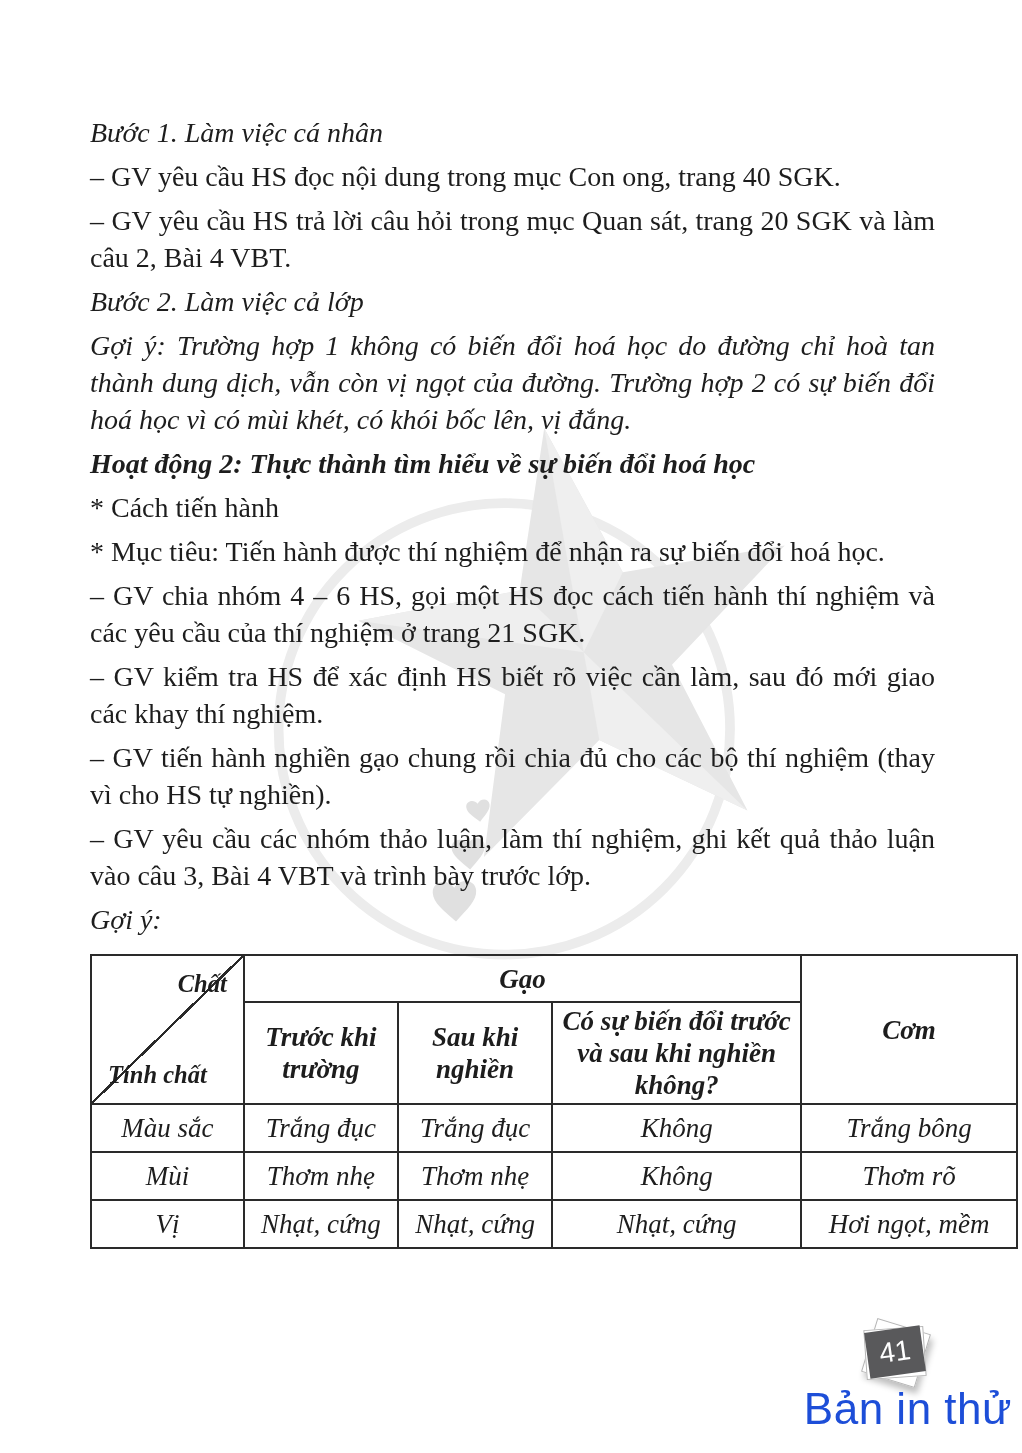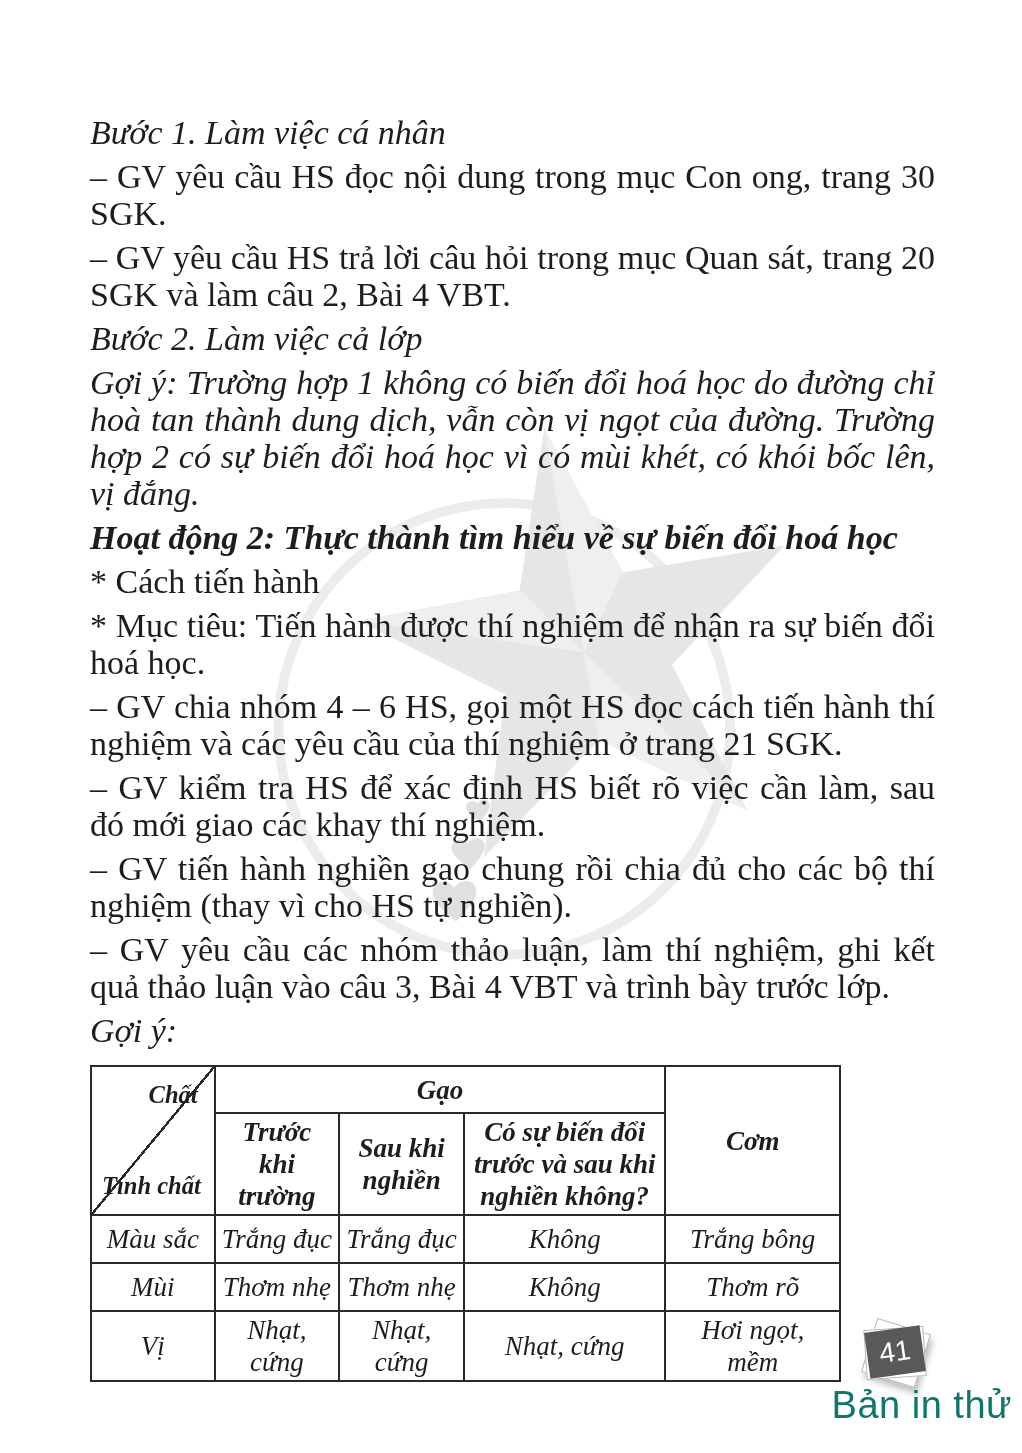--- a/index.html
+++ b/index.html
@@ -15,28 +15,28 @@
   .watermark{
     position:absolute;left:235px;top:415px;width:620px;height:620px;
     z-index:0;pointer-events:none;
   }
   
   .content{
     position:absolute;left:90px;top:114px;width:845px;z-index:1;
   }
   .content p{
     margin:0 0 7px 0;
-    font-size:34px;line-height:37px;
+    font-size:28px;line-height:37px;
     text-align:justify;
   }
   .it{font-style:italic;}
   .bold-it{font-style:italic;font-weight:bold;}
   
   table.result{
-    width:751px;border-collapse:collapse;margin-top:16px;
+    width:928px;border-collapse:collapse;margin-top:16px;
     table-layout:fixed;
     font-family:Liberation Serif, serif;
   }
   table.result td{
     border:2px solid #2a2a2a;
     text-align:center;vertical-align:middle;
     padding:2px 6px;
     font-style:italic;font-size:27px;line-height:32px;
   }
   td.hdr{font-weight:bold;font-size:24.5px;line-height:29px;}
@@ -45,37 +45,37 @@
   tr.data td{height:42px;}
   td.corner{
     position:relative;padding:0;
     background-image:linear-gradient(to bottom right,
       transparent calc(50% - 1.2px),
       #2a2a2a calc(50% - 1.2px),
       #2a2a2a calc(50% + 1.2px),
       transparent calc(50% + 1.2px));
   }
   td.corner .c-top{position:absolute;top:12px;right:16px;font-weight:bold;font-style:italic;font-size:24.5px;}
-  td.corner .c-bottom{position:absolute;bottom:12px;left:10px;font-weight:bold;font-style:italic;font-size:24.5px;}
+  td.corner .c-bottom{position:absolute;bottom:12px;left:16px;font-weight:bold;font-style:italic;font-size:24.5px;}
   
   .badge-stack{position:absolute;top:1322px;right:88px;width:76px;height:66px;z-index:2;}
   .paper{position:absolute;background:#ffffff;border:1.5px solid #b5b5b5;box-sizing:border-box;}
   .paper-a{width:56px;height:56px;left:10px;top:3px;transform:rotate(17deg);box-shadow:4px 5px 6px rgba(0,0,0,.25);}
   .paper-b{width:60px;height:50px;left:7px;top:6px;transform:rotate(-4deg);}
   .badge-core{
     position:absolute;left:9px;top:7px;width:56px;height:46px;
     background:#59595b;transform:rotate(-8deg);
     display:flex;align-items:center;justify-content:center;
     color:#ffffff;font-family:"Liberation Sans","DejaVu Sans",sans-serif;
     font-size:28px;
   }
   .draft-label{
     position:absolute;top:1384px;right:10px;z-index:2;
     font-family:"Liberation Sans","DejaVu Sans",sans-serif;
-    font-size:38px;color:#0f766e;letter-spacing:.5px;
+    font-size:44px;color:#1d4ed8;letter-spacing:.5px;
   }
 </style>
 </head>
 <body>
 
 <div class="page">
 
   <div class="watermark">
     <svg width="620" height="620" viewBox="0 0 640 640">
       <circle cx="278" cy="324" r="233" fill="none" stroke="#ececec" stroke-width="10"></circle>
@@ -88,21 +88,21 @@
       <g fill="#e0e0e0">
         <path transform="translate(250,398) scale(0.55) rotate(-8)" d="M0,6 C-6,-4 -22,-2 -22,10 C-22,20 -12,28 0,40 C12,28 22,20 22,10 C22,-2 6,-4 0,6 Z"></path>
         <path transform="translate(240,438) scale(0.78) rotate(-5)" d="M0,6 C-6,-4 -22,-2 -22,10 C-22,20 -12,28 0,40 C12,28 22,20 22,10 C22,-2 6,-4 0,6 Z"></path>
         <path transform="translate(226,482) scale(1.02) rotate(-3)" d="M0,6 C-6,-4 -22,-2 -22,10 C-22,20 -12,28 0,40 C12,28 22,20 22,10 C22,-2 6,-4 0,6 Z"></path>
       </g>
     </svg>
   </div>
 
   <div class="content">
     <p class="it">Bước 1. Làm việc cá nhân</p>
-    <p>– GV yêu cầu HS đọc nội dung trong mục Con ong, trang 30 SGK.</p>
+    <p>– GV yêu cầu HS đọc nội dung trong mục Con ong, trang 40 SGK.</p>
     <p>– GV yêu cầu HS trả lời câu hỏi trong mục Quan sát, trang 20 SGK và làm câu 2, Bài 4 VBT.</p>
     <p class="it">Bước 2. Làm việc cả lớp</p>
     <p class="it">Gợi ý: Trường hợp 1 không có biến đổi hoá học do đường chỉ hoà tan thành dung dịch, vẫn còn vị ngọt của đường. Trường hợp 2 có sự biến đổi hoá học vì có mùi khét, có khói bốc lên, vị đắng.</p>
     <p class="bold-it">Hoạt động 2: Thực thành tìm hiểu về sự biến đổi hoá học</p>
     <p>* Cách tiến hành</p>
     <p>* Mục tiêu: Tiến hành được thí nghiệm để nhận ra sự biến đổi hoá học.</p>
     <p>– GV chia nhóm 4 – 6 HS, gọi một HS đọc cách tiến hành thí nghiệm và các yêu cầu của thí nghiệm ở trang 21 SGK.</p>
     <p>– GV kiểm tra HS để xác định HS biết rõ việc cần làm, sau đó mới giao các khay thí nghiệm.</p>
     <p>– GV tiến hành nghiền gạo chung rồi chia đủ cho các bộ thí nghiệm (thay vì cho HS tự nghiền).</p>
     <p>– GV yêu cầu các nhóm thảo luận, làm thí nghiệm, ghi kết quả thảo luận vào câu 3, Bài 4 VBT và trình bày trước lớp.</p>

